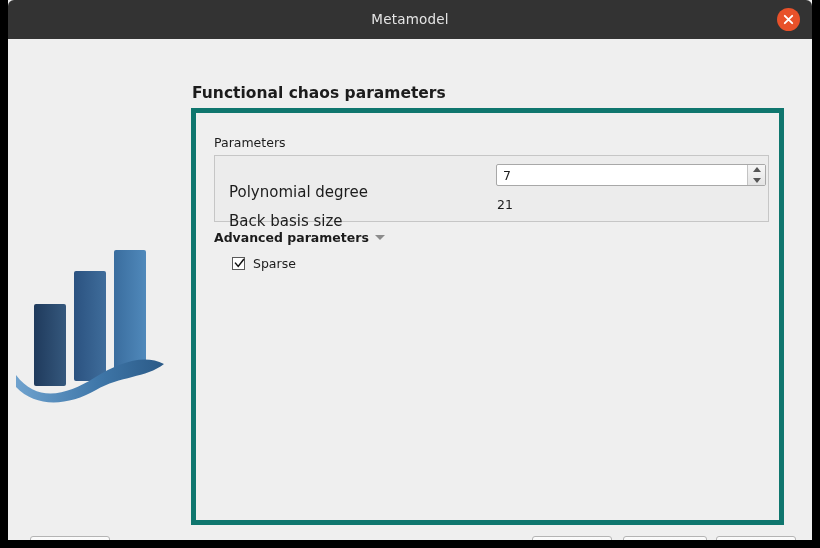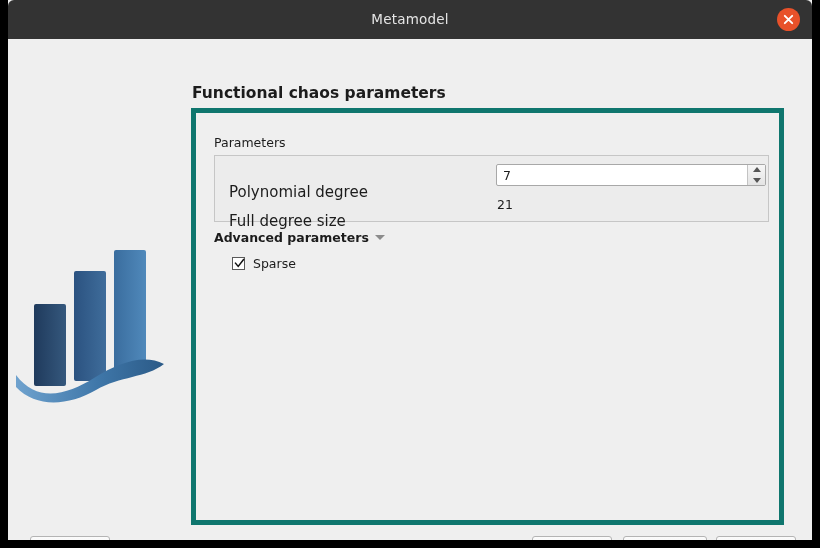--- a/index.html
+++ b/index.html
@@ -334,21 +334,21 @@
           <div class="spinbox">
             <input class="spin-value" type="text" value="7" style="">
             <div class="spin-buttons">
               <div class="spin-up"></div>
               <div class="spin-down"></div>
             </div>
           </div>
         </div>
 
         <div class="row row-2">
-          <span class="row-label">Full degree size</span>
+          <span class="row-label">Back basis size</span>
           <span class="row-value">21</span>
         </div>
 
       </div>
 
       <div class="advanced-header">
         <span>Advanced parameters</span><span class="chev"></span>
       </div>
 
       <div class="checkbox-row">

